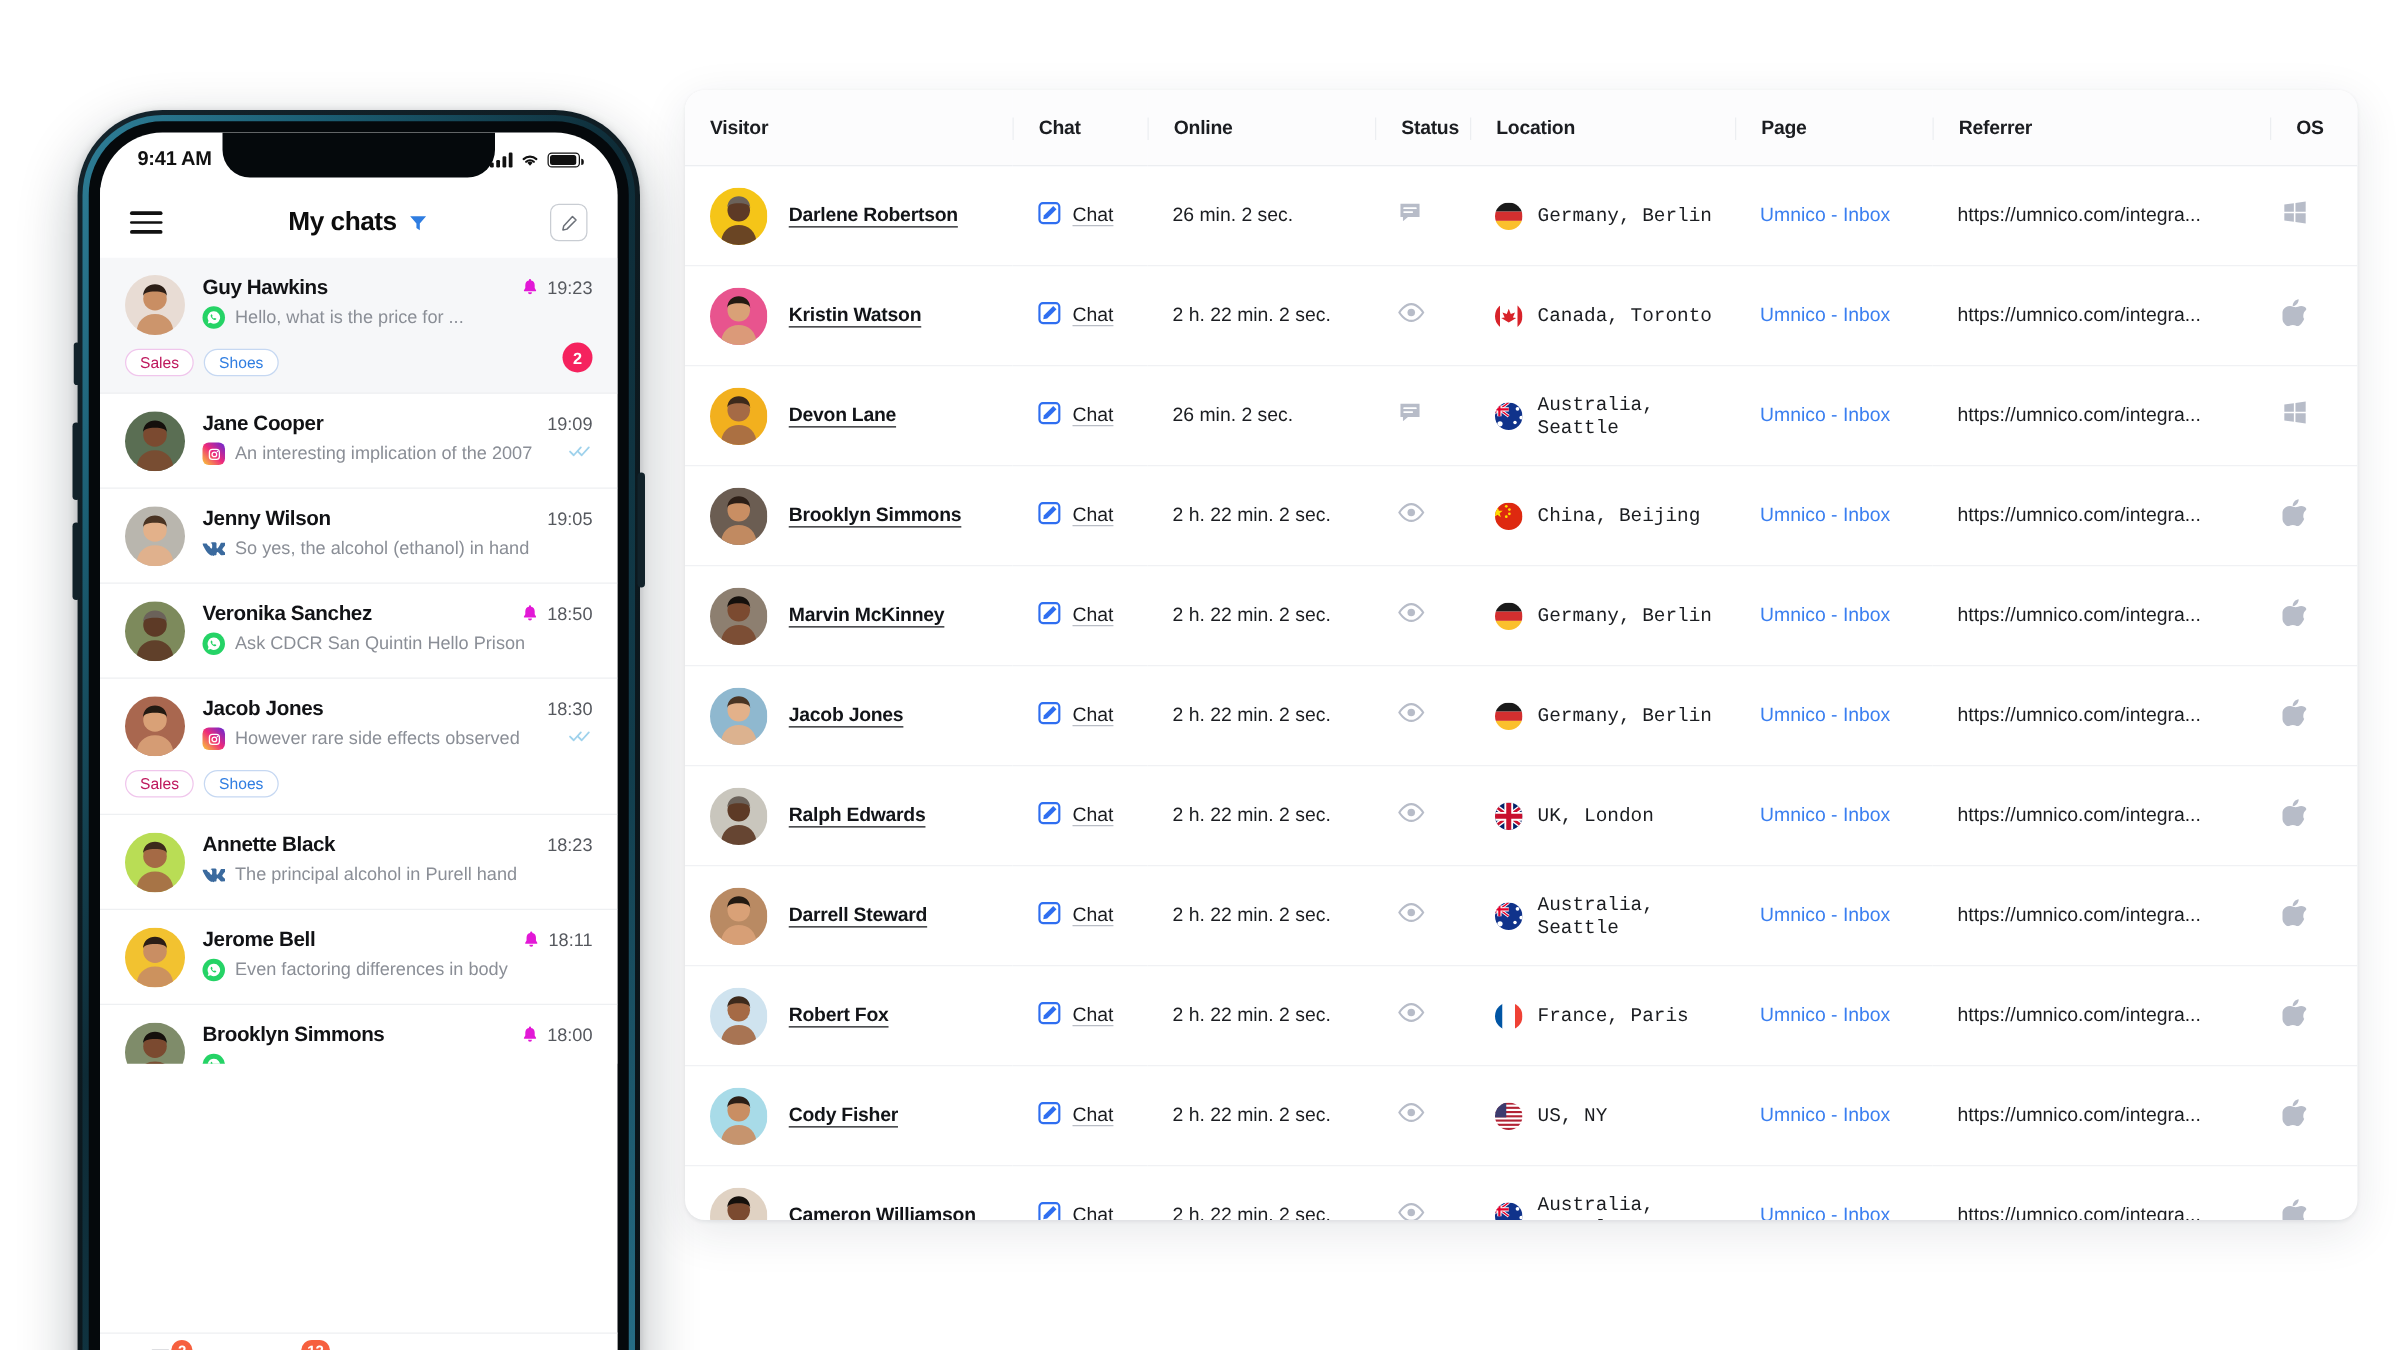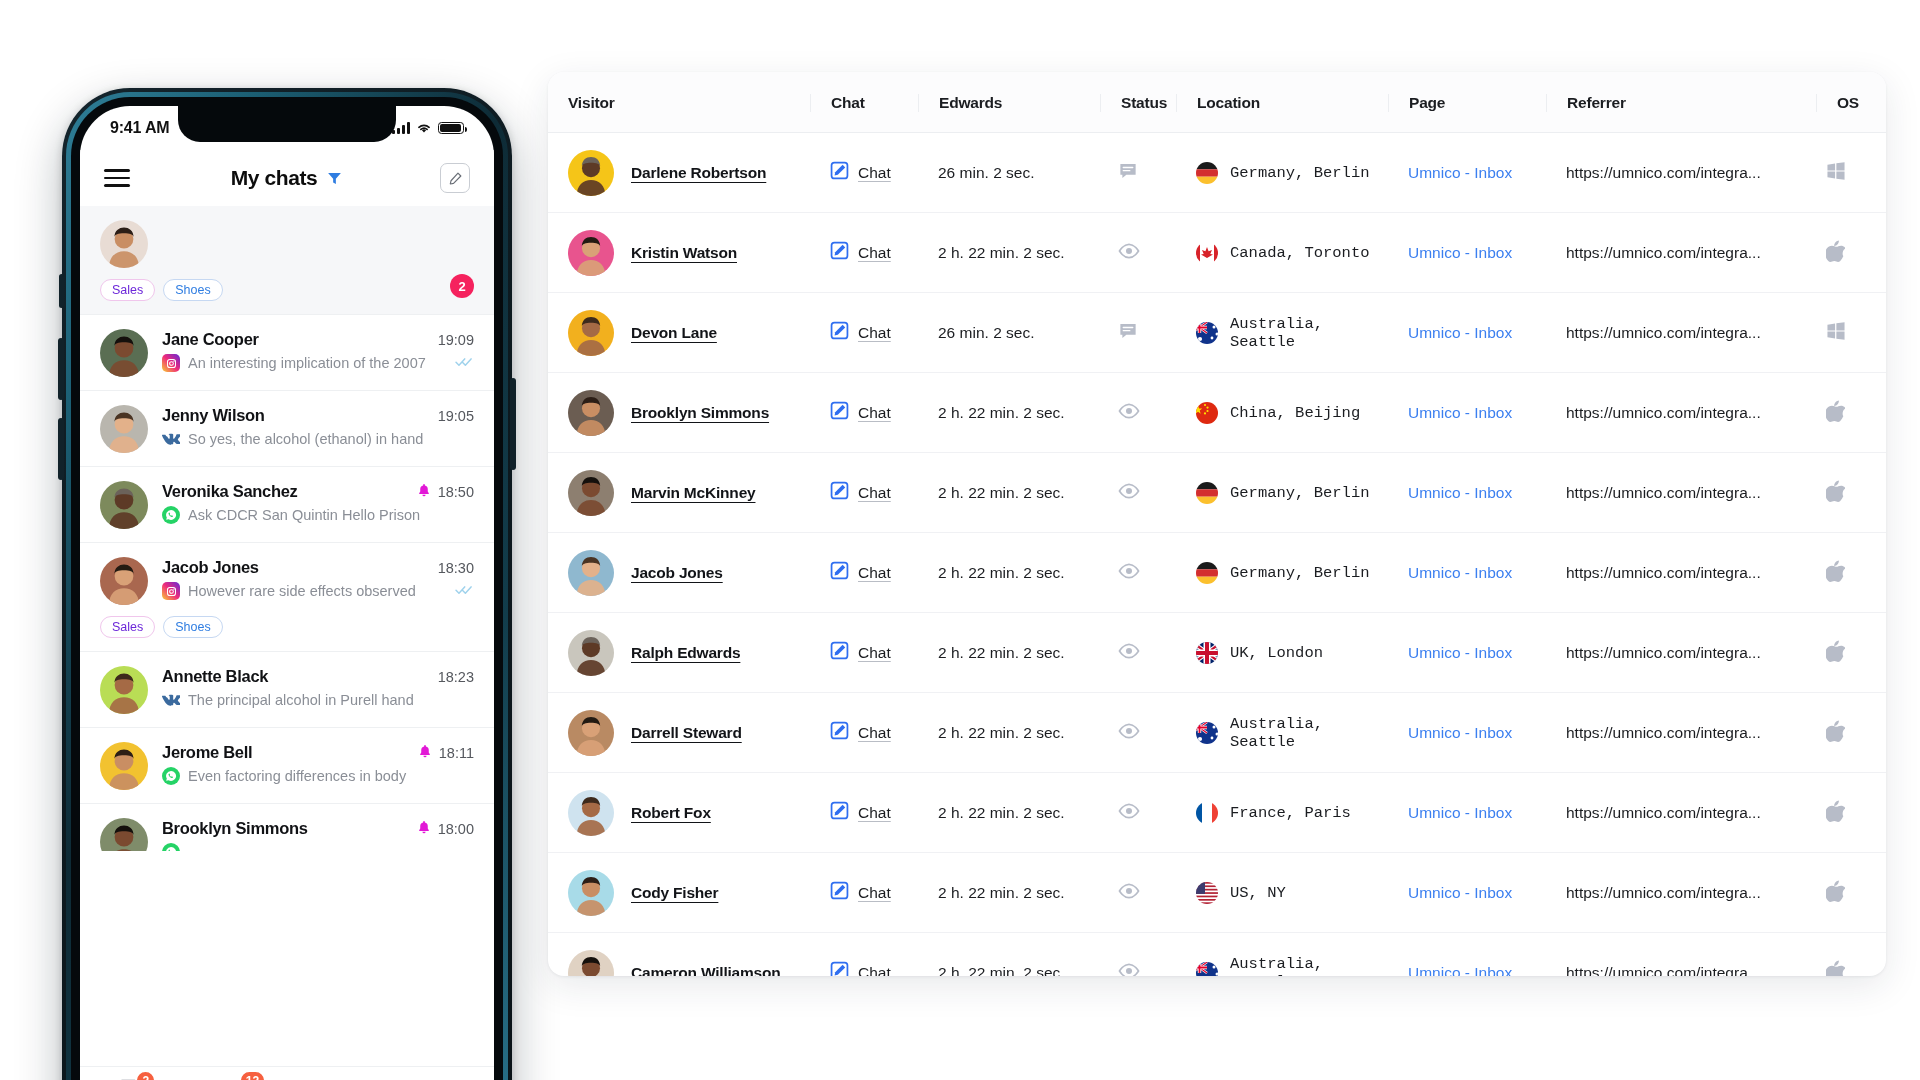--- a/index.html
+++ b/index.html
@@ -87,21 +87,21 @@
   .ci-body { flex: 1; min-width: 0; padding-top: 1px; }
   .ci-top { display: flex; align-items: center; }
   .ci-name { font-size: 16.5px; font-weight: 700; color: #111215; letter-spacing: -0.3px; white-space: nowrap; }
   .ci-meta { margin-left: auto; display: flex; align-items: center; gap: 7px; }
   .bell { color: #e218d6; font-size: 15px; line-height: 1; }
   .ci-time { font-size: 14.5px; color: #55585e; }
   .ci-sub { display: flex; align-items: center; gap: 8px; margin-top: 5px; }
   .ci-msg { font-size: 14.5px; color: #8a8e96; white-space: nowrap; overflow: hidden; text-overflow: ellipsis; flex: 1; }
   .ci-tags { display: flex; gap: 8px; margin-top: 11px; margin-left: 0; }
   .tag { font-size: 12.5px; padding: 3px 11px; border-radius: 11px; border: 1px solid #dfe2e7; background: #fff; }
-  .tag.sales { color: #6d28d9; border-color: #f0c6ec; }
+  .tag.sales { color: #be185d; border-color: #f0c6ec; }
   .tag.shoes { color: #2f7de1; border-color: #c6d8f2; }
   .unread {
     position: absolute; right: 20px; bottom: 16px;
     min-width: 24px; height: 24px; border-radius: 12px;
     background: #f5225e; color: #fff; font-size: 13px; font-weight: 600;
     display: flex; align-items: center; justify-content: center; padding: 0 7px;
   }
   .src { width: 18px; height: 18px; border-radius: 5px; flex: 0 0 18px; display:flex; align-items:center; justify-content:center; }
   .src.wa { background: #25d366; border-radius: 50%; }
   .src.ig { background: linear-gradient(45deg,#f9ce34,#ee2a7b,#6228d7); }
@@ -224,20 +224,41 @@
       <div class="chat-list">
         <div id="chat-items">
             <div class="chat-item active">
               <div class="ci-main">
                 <div class="avatar"><svg width="100%" height="100%" viewBox="0 0 48 48" preserveAspectRatio="xMidYMid slice">
                     <rect width="48" height="48" fill="#e8dcd4"></rect>
                     <circle cx="24" cy="19" r="9.4" fill="#c98e63"></circle>
                     <path d="M14.4 17.5 C14.4 10.6 19 7.4 24 7.4 C29 7.4 33.6 10.6 33.6 17.5 C33.6 14.5 29.5 13.2 24 13.2 C18.5 13.2 14.4 14.5 14.4 17.5 Z" fill="#2c1e16"></path>
                     <path d="M9 48 C9 36.6 15.8 31.2 24 31.2 C32.2 31.2 39 36.6 39 48 Z" fill="#c98e63" opacity="0.92"></path>
                   </svg></div>
+                <div class="ci-body">
+                  <div class="ci-top">
+                    <span class="ci-name">Guy Hawkins</span>
+                    <span class="ci-meta">
+                      <span class="bell"><svg width="14" height="15" viewBox="0 0 16 17">
+                          <path d="M8 1.2a1 1 0 0 1 1 1v.5a4.3 4.3 0 0 1 3.3 4.2v2.6l1.2 2a.6.6 0 0 1-.5.9H3a.6.6 0 0 1-.5-.9l1.2-2V6.9A4.3 4.3 0 0 1 7 2.7v-.5a1 1 0 0 1 1-1Z" fill="#e218d6"></path>
+                          <path d="M6.2 13.4h3.6a1.8 1.8 0 0 1-3.6 0Z" fill="#e218d6"></path>
+                        </svg></span>
+                      <span class="ci-time">19:23</span>
+                    </span>
+                  </div>
+                  <div class="ci-sub">
+                    <span class="src wa">
+                      <svg width="12" height="12" viewBox="0 0 16 16">
+                        <path d="M8 1.4a6.6 6.6 0 0 0-5.6 10l-.8 3 3.1-.8A6.6 6.6 0 1 0 8 1.4Z" fill="#fff"></path>
+                        <path d="M5.6 4.6c.2 0 .4 0 .5.3l.6 1.3c.1.2 0 .4-.1.5l-.4.4c.5 1 1.2 1.6 2.1 2l.4-.5c.2-.2.3-.2.5-.1l1.3.6c.2.1.3.3.2.5-.2.8-1 1.2-1.8 1-2-.4-3.8-2.2-4.2-4.2-.1-.8.3-1.6 1-1.8Z" fill="#25d366"></path>
+                      </svg>
+                    </span>
+                    <span class="ci-msg">Hello, what is the price for ...</span>
+                  </div>
+                </div>
               </div>
               <div class="ci-tags">
                 <span class="tag sales">Sales</span>
                 <span class="tag shoes">Shoes</span>
               </div>
               <span class="unread">2</span>
             </div>
             <div class="chat-item">
               <div class="ci-main">
                 <div class="avatar"><svg width="100%" height="100%" viewBox="0 0 48 48" preserveAspectRatio="xMidYMid slice">
@@ -513,21 +534,21 @@
       </colgroup>
       <thead>
         <tr>
           <th>
               <div class="hd">Visitor</div>
             </th>
           <th>
               <div class="hd">Chat</div>
             </th>
           <th>
-              <div class="hd">Edwards</div>
+              <div class="hd">Online</div>
             </th>
           <th>
               <div class="hd">Status</div>
             </th>
           <th>
               <div class="hd">Location</div>
             </th>
           <th>
               <div class="hd">Page</div>
             </th>

